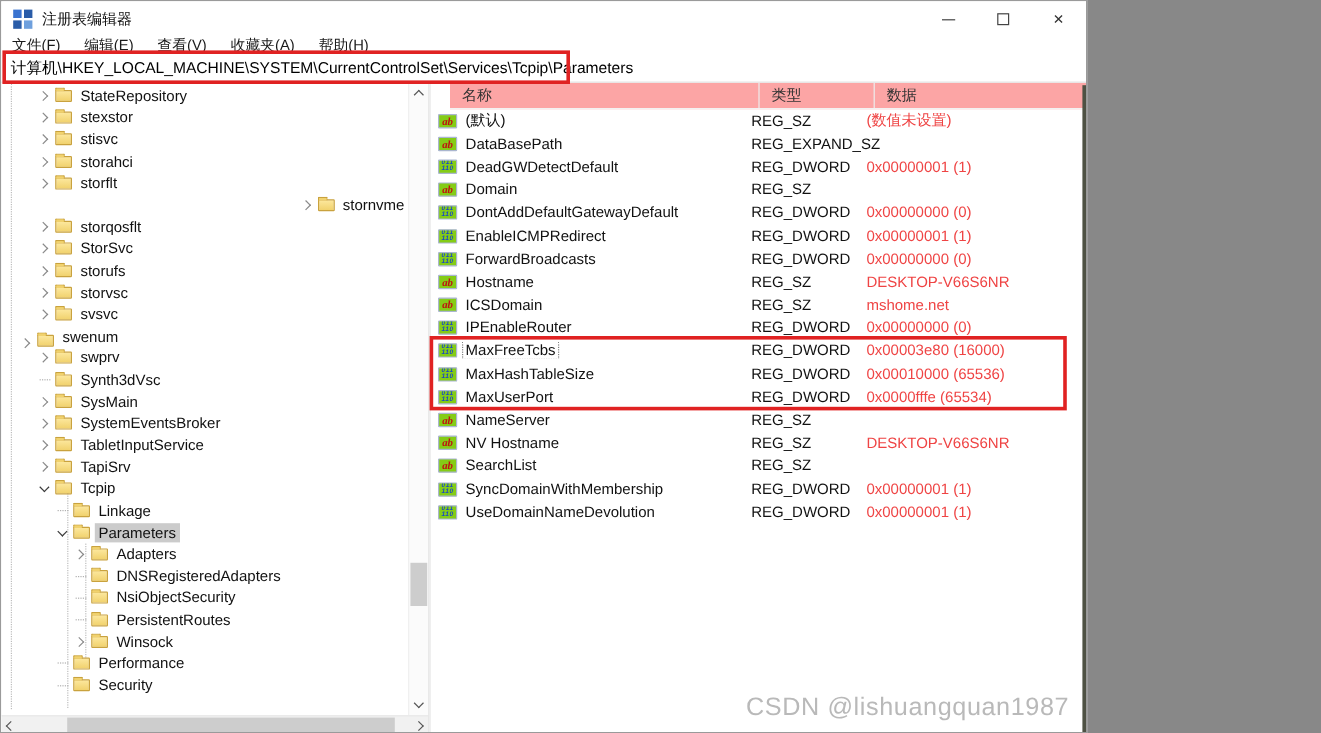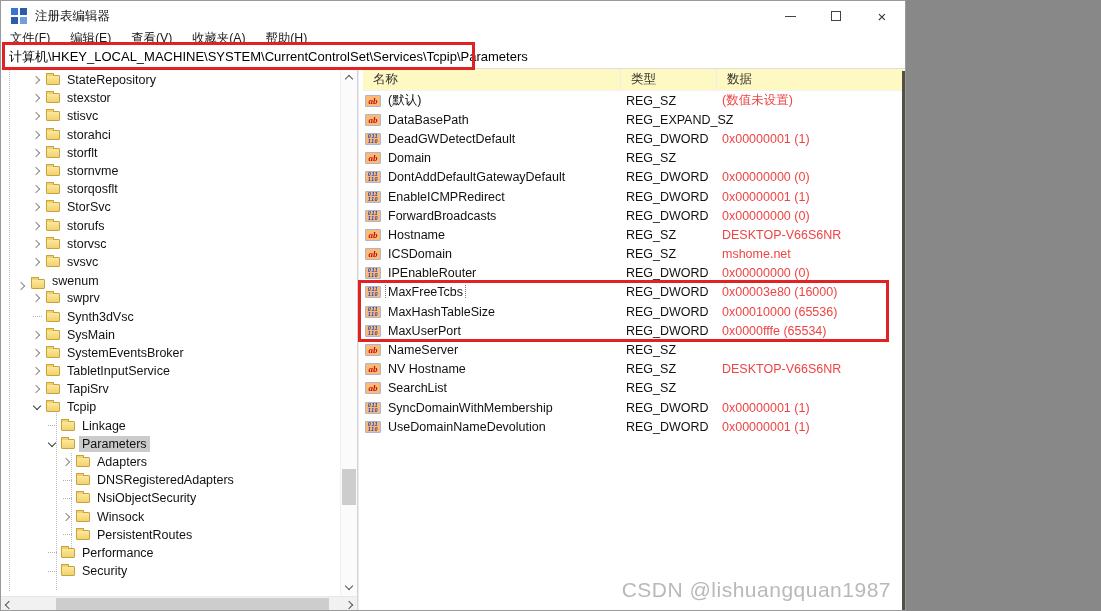--- a/index.html
+++ b/index.html
@@ -58,33 +58,33 @@
   .arr-up { top: 7px; transform: rotate(-135deg); }
   .arr-down { bottom: 7px; transform: rotate(45deg); }
   .vthumb { position: absolute; left: 1px; right: 1px; top: 400px; height: 36px; background: #cdcdcd; }
   .hscroll { position: absolute; left: 0; right: 0; bottom: 0; height: 16px; background: #f1f1f1; border-top: 1px solid #e8e8e8; }
   .hscroll .arr { position: absolute; top: 5px; width: 6px; height: 6px; border-right: 1.4px solid #555; border-bottom: 1.4px solid #555; }
   .arr-left { left: 5px; transform: rotate(135deg); }
   .arr-right { right: 5px; transform: rotate(-45deg); }
   .hthumb { position: absolute; left: 55px; width: 273px; top: 1px; bottom: 1px; background: #cdcdcd; }
 
   
-  .list-header { position: absolute; left: 4px; top: 0; right: 0; height: 22px; display: flex; align-items: center;
-                 background: #fef9c3; border-bottom: 1px solid #f2f2f2; color: #333; }
+  .list-header { position: absolute; left: 16px; top: 0; right: 0; height: 22px; display: flex; align-items: center;
+                 background: #fca5a5; border-bottom: 1px solid #f2f2f2; color: #333; }
   .hcell { height: 100%; display: flex; align-items: center; padding-left: 10px; font-size: 12.5px; }
   .hcell-name { width: 257px; }
   .hcell-type { width: 96px; border-left: 1px solid #ededed; }
   .hcell-data { flex: 1; border-left: 1px solid #ededed; }
   .list-rows { position: absolute; left: 0; top: 22px; right: 0; bottom: 0; overflow: hidden; }
   .lrow { height: 19.2px; display: flex; align-items: center; white-space: nowrap; }
   .ncell { width: 257px; display: flex; align-items: center; overflow: hidden; }
   .tcell { width: 96px; padding-left: 10px; color: #111; }
   .dcell { flex: 1; padding-left: 10px; color: #ef4444; }
   .ricon { width: 16px; height: 12px; margin: 0 5px 0 6px; flex: 0 0 16px; border: 1px solid #aab6cf;
-           background: #fdba74; display: flex; flex-direction: column; align-items: center; justify-content: center;
+           background: #84cc16; display: flex; flex-direction: column; align-items: center; justify-content: center;
            border-radius: 1px; overflow: hidden; }
   .icon-sz { font-size: 9px; font-weight: bold; color: #c01010; line-height: 10px; font-family: "Liberation Serif", serif; }
   .icon-dw b { display: block; font-size: 5.5px; line-height: 5px; color: #1946c8; font-weight: bold; letter-spacing: .5px; }
   .nlabel { font-size: 12.5px; color: #111; padding: 0 2px; }
   .nlabel.focused { outline: 1px dotted #808080; background: #fff; }
 
   
   .anno { position: absolute; border: 3px solid #e02222; pointer-events: none; z-index: 50; }
   .anno-address { left: 1px; top: 41px; width: 473px; height: 28px; }
   .anno-rows { left: 357px; top: 279px; width: 531px; height: 62px; }
@@ -164,21 +164,21 @@
             <span class="folder"></span>
             <span class="tlabel">storahci</span>
           </div>
           <div class="tree-row" style="padding-left: 28px;">
             <span class="slot">
               <i class="ch cr"></i>
             </span>
             <span class="folder"></span>
             <span class="tlabel">storflt</span>
           </div>
-          <div class="tree-row" style="padding-left: 28px;">
+          <div class="tree-row" style="padding-left: 28px; justify-content: flex-end;">
             <span class="slot">
               <i class="ch cr"></i>
             </span>
             <span class="folder"></span>
             <span class="tlabel">stornvme</span>
           </div>
           <div class="tree-row" style="padding-left: 28px;">
             <span class="slot">
               <i class="ch cr"></i>
             </span>
@@ -299,31 +299,31 @@
           </div>
           <div class="tree-row" style="padding-left: 58px;">
             <span class="slot">
               <i class="stub"></i>
             </span>
             <span class="folder"></span>
             <span class="tlabel">NsiObjectSecurity</span>
           </div>
           <div class="tree-row" style="padding-left: 58px;">
             <span class="slot">
+              <i class="stub"></i>
+            </span>
+            <span class="folder"></span>
+            <span class="tlabel">PersistentRoutes</span>
+          </div>
+          <div class="tree-row" style="padding-left: 58px;">
+            <span class="slot">
               <i class="ch cr"></i>
             </span>
             <span class="folder"></span>
             <span class="tlabel">Winsock</span>
-          </div>
-          <div class="tree-row" style="padding-left: 58px;">
-            <span class="slot">
-              <i class="stub"></i>
-            </span>
-            <span class="folder"></span>
-            <span class="tlabel">PersistentRoutes</span>
           </div>
           <div class="tree-row" style="padding-left: 43px;">
             <span class="slot">
               <i class="stub"></i>
             </span>
             <span class="folder"></span>
             <span class="tlabel">Performance</span>
           </div>
           <div class="tree-row" style="padding-left: 43px;">
             <span class="slot">

